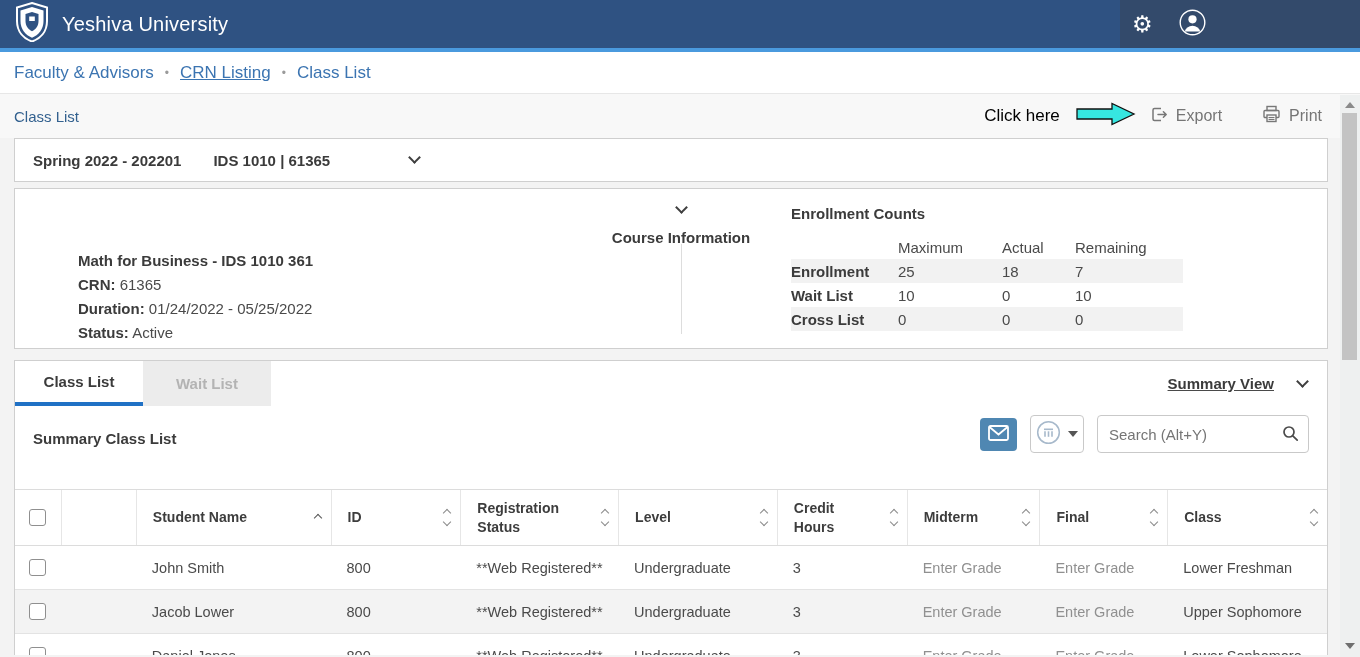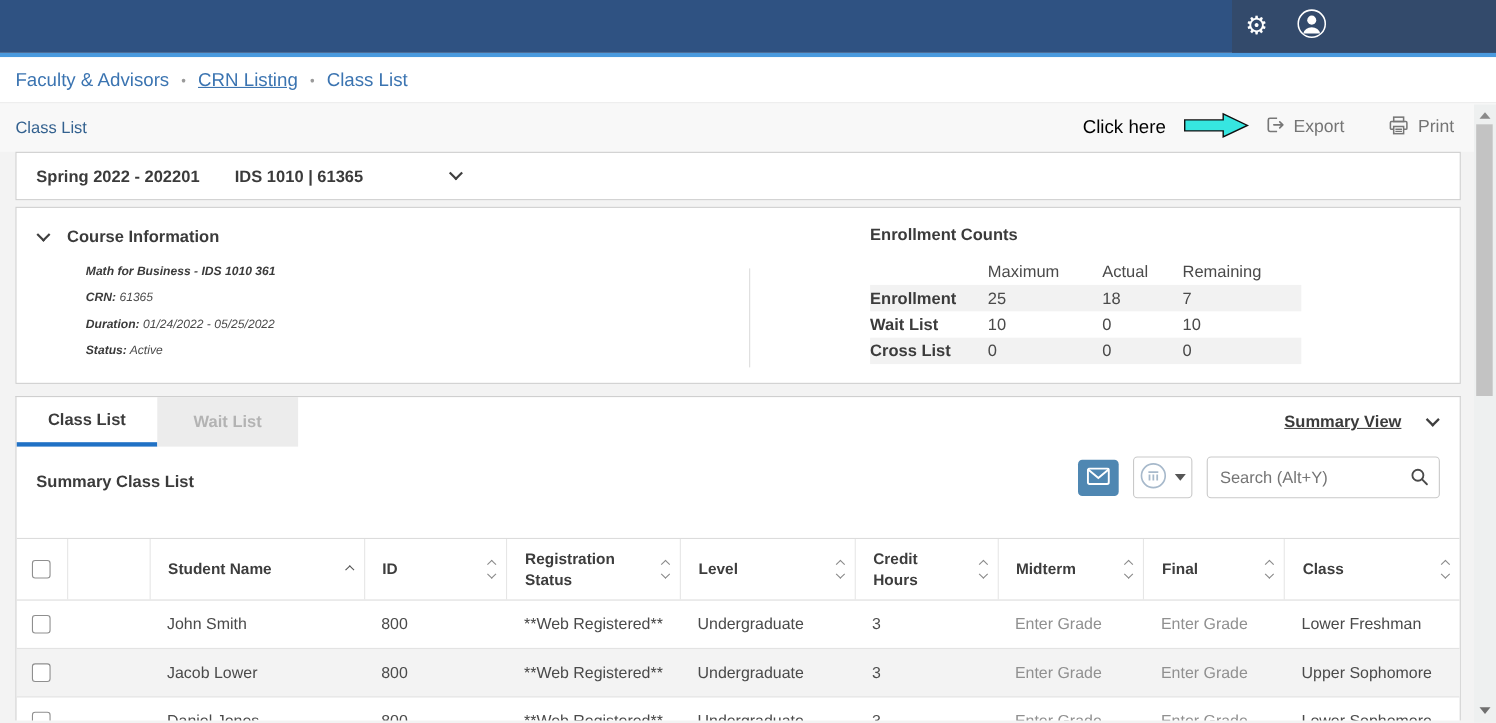--- a/index.html
+++ b/index.html
@@ -35,24 +35,24 @@
   .arrow-svg { margin-right:14px; }
   
   .panel { background:#fff; border:1px solid #cfcfcf; margin:0 32px 0 14px; }
   .term-panel { height:44px; display:flex; align-items:center; padding-left:18px; }
   .term-text { font-weight:700; font-size:15px; color:#3b3b3b; }
   .course-text { font-weight:700; font-size:15px; color:#3b3b3b; margin-left:32px; }
   .chev { display:inline-block; width:9px; height:9px; border-right:2.5px solid #3f3f3f; border-bottom:2.5px solid #3f3f3f; transform:rotate(45deg); }
   .term-chev { margin-left:80px; margin-top:-5px; cursor:pointer; }
   
   .course-panel { margin-top:6px; height:161px; position:relative; }
-  .ci-head { display:flex; align-items:center; gap:17px; padding:18px 0 0 20px; }
+  .ci-head { display:flex; align-items:center; gap:17px; padding:18px 0 0 20px;flex-direction:column; }
   .ci-head .chev { margin-top:-4px; cursor:pointer; }
   .ci-title { font-weight:700; font-size:15px; color:#3b3b3b; }
-  .ci-body { margin:11px 0 0 63px; font-size:11px; line-height:24px; color:#4a4a4a;font-style:italic; }
+  .ci-body { margin:3px 0 0 63px; font-size:15px; line-height:24px; color:#4a4a4a; }
   .ci-body .bold { font-weight:700; color:#3b3b3b; }
   .v-divider { position:absolute; left:666px; top:55px; height:90px; width:1px; background:#ddd; }
   .enroll { position:absolute; left:776px; top:16px; width:392px; }
   .enroll-title { font-weight:700; font-size:15px; color:#3b3b3b; margin-bottom:13px; }
   .en-row { display:flex; height:24px; align-items:center; font-size:15px; }
   .en-row.hdr { color:#4a4a4a; }
   .en-row.shade { background:#f2f2f2; }
   .en-c0 { width:107px; font-weight:700; color:#3b3b3b; }
   .en-row.hdr .en-c0 { font-weight:400; }
   .en-c1 { width:104px; }
@@ -114,20 +114,31 @@
   
   .scrollbar { position:absolute; left:1340px; top:95px; width:20px; height:562px; background:#eef0f0; }
   .sb-arrow-up { position:absolute; top:7px; left:5px; width:0; height:0; border-left:5px solid transparent; border-right:5px solid transparent; border-bottom:6px solid #8a8a8a; cursor:pointer; }
   .sb-thumb { position:absolute; top:18px; left:2px; width:15px; height:247px; background:#c3c3c3; cursor:pointer; }
   .sb-arrow-down { position:absolute; bottom:8px; left:5px; width:0; height:0; border-left:5px solid transparent; border-right:5px solid transparent; border-top:6px solid #6f6f6f; cursor:pointer; }
 </style>
 </head>
 <body>
 
 <div class="navbar">
+  <div class="brand">
+    <span>
+      <svg width="36" height="40" viewBox="0 0 36 40">
+        <path d="M18 1 L33 5.5 V19 C33 29.5 26.5 36.5 18 39.5 C9.5 36.5 3 29.5 3 19 V5.5 Z" fill="none" stroke="#fff" stroke-width="2"></path>
+        <path d="M18 5 L29.5 8.5 V19 C29.5 27.5 24.5 33 18 35.8 C11.5 33 6.5 27.5 6.5 19 V8.5 Z" fill="#fff"></path>
+        <path d="M18 10 L24.5 12 V19 C24.5 24 21.8 27.3 18 29.3 C14.2 27.3 11.5 24 11.5 19 V12 Z" fill="#2f5282"></path>
+        <rect x="15.2" y="14.5" width="5.6" height="4.5" fill="#fff"></rect>
+      </svg>
+    </span>
+    <span class="brand-name">Yeshiva University</span>
+  </div>
   <div class="nav-right">
     <span class="gear">⚙</span>
     <span>
       <svg width="27" height="27" viewBox="0 0 27 27">
         <circle cx="13.5" cy="13.5" r="12.3" fill="none" stroke="#fff" stroke-width="1.4"></circle>
         <circle cx="13.5" cy="10.3" r="4.1" fill="#fff"></circle>
         <path d="M5.8 22.5 a7.8,6.8 0 0 1 15.4,0 Z" fill="#fff"></path>
       </svg>
     </span>
   </div>

